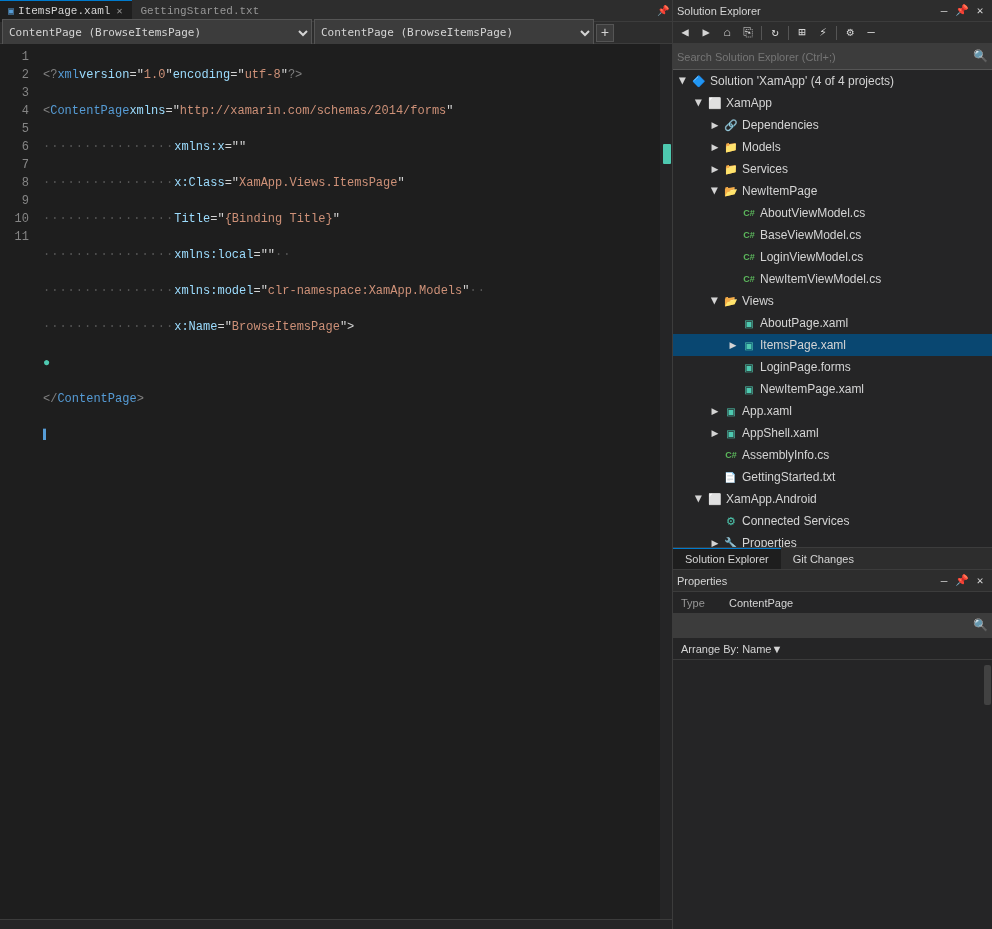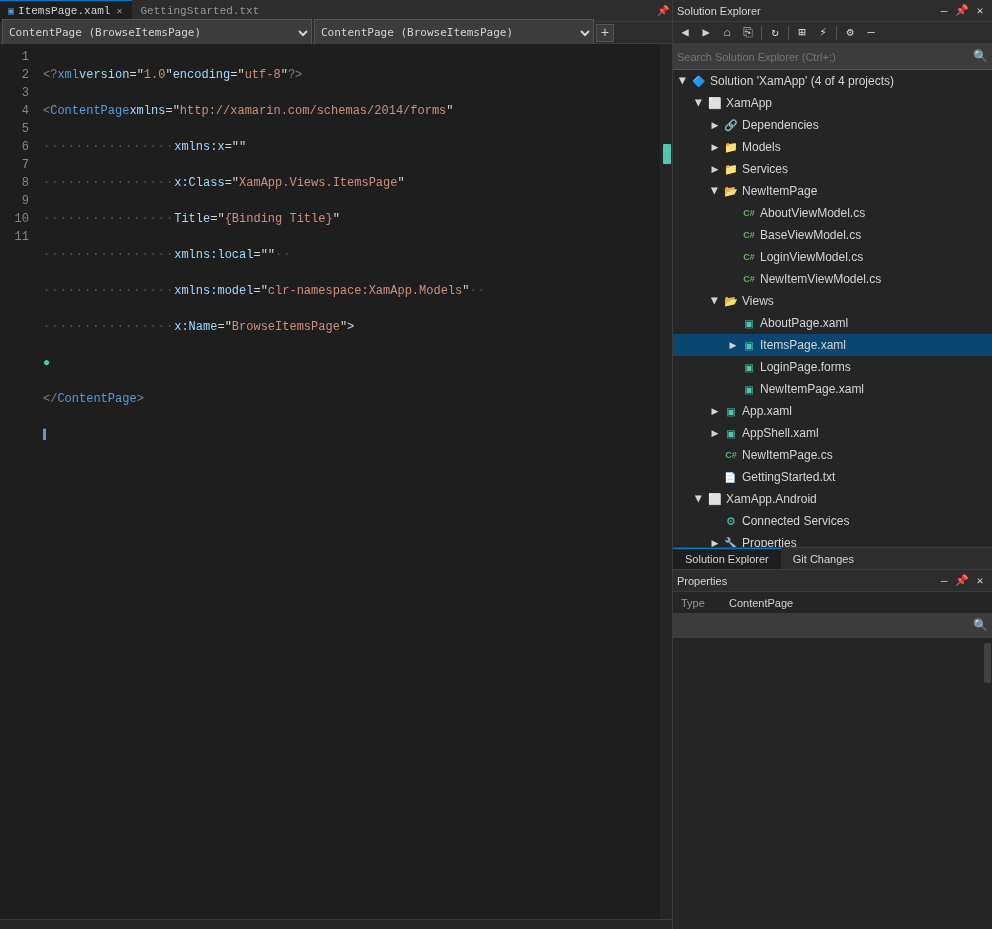--- a/index.html
+++ b/index.html
@@ -661,21 +661,21 @@
 
     <div class="tree-item" style="padding-left:34px;">
       <span class="tree-arrow">▶</span>
       <span class="tree-icon" style="color:#4ec9b0; font-size:10px;">▣</span>
       <span>AppShell.xaml</span>
     </div>
 
     <div class="tree-item" style="padding-left:34px;">
       <span class="tree-arrow leaf">▶</span>
       <span class="tree-icon" style="color:#5cb85c; font-size:9px; font-weight:bold;">C#</span>
-      <span>NewItemPage.cs</span>
+      <span>AssemblyInfo.cs</span>
     </div>
 
     <div class="tree-item" style="padding-left:34px;">
       <span class="tree-arrow leaf">▶</span>
       <span class="tree-icon" style="color:#d4d4d4; font-size:10px;">📄</span>
       <span>GettingStarted.txt</span>
     </div>
 
     <div class="tree-item" style="padding-left:18px;">
       <span class="tree-arrow expanded">▶</span>
@@ -720,20 +720,24 @@
     <div class="props-type-row">
       <span class="props-type-label">Type</span>
       <span>ContentPage</span>
     </div>
 
     <div class="props-search">
       <input type="text" style="width: 100%;">
       <span class="se-search-icon">🔍</span>
     </div>
 
+    <div class="props-arrange">
+      <span>Arrange By: Name </span>
+      <span style="cursor:pointer;">▼</span>
+    </div>
 
     <div class="props-content">
 
       <div style="position:absolute; right:0; top:0; bottom:0; width:10px; background:#252526;">
         <div style="position:absolute; top:5px; right:1px; width:7px; height:40px; background:#424242; border-radius:2px;"></div>
       </div>
     </div>
   </div>
 
 </div>

